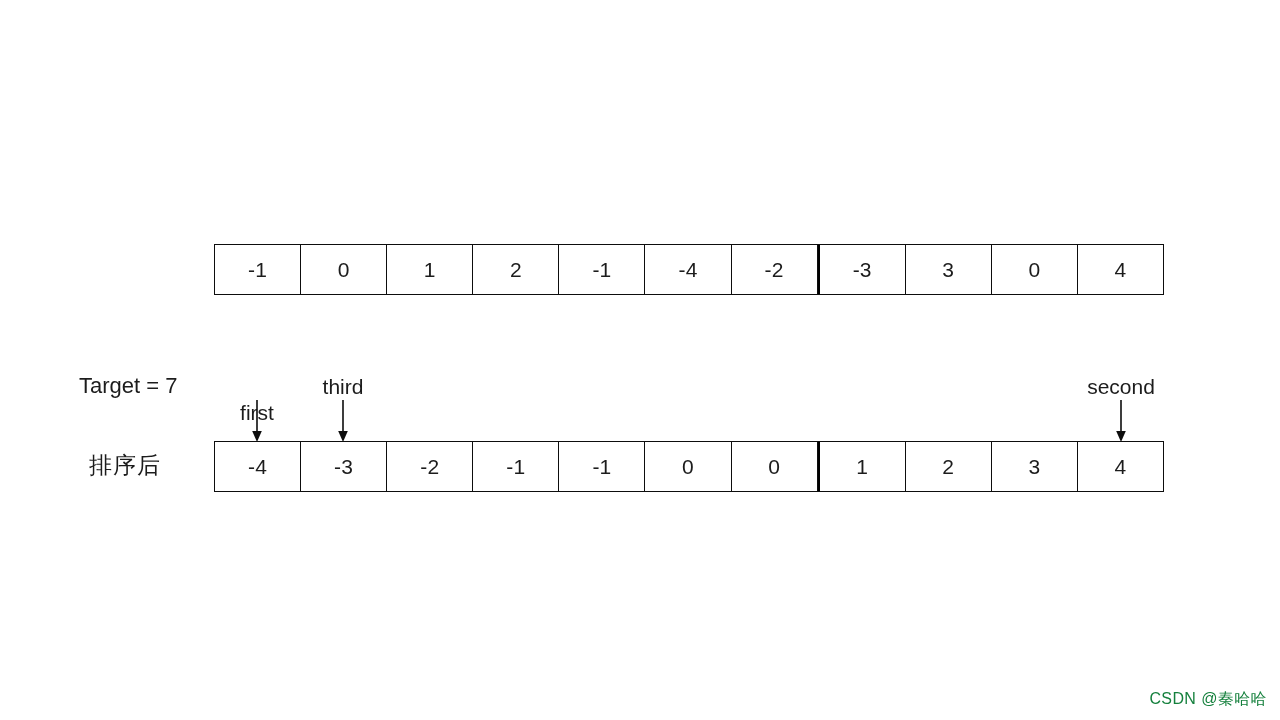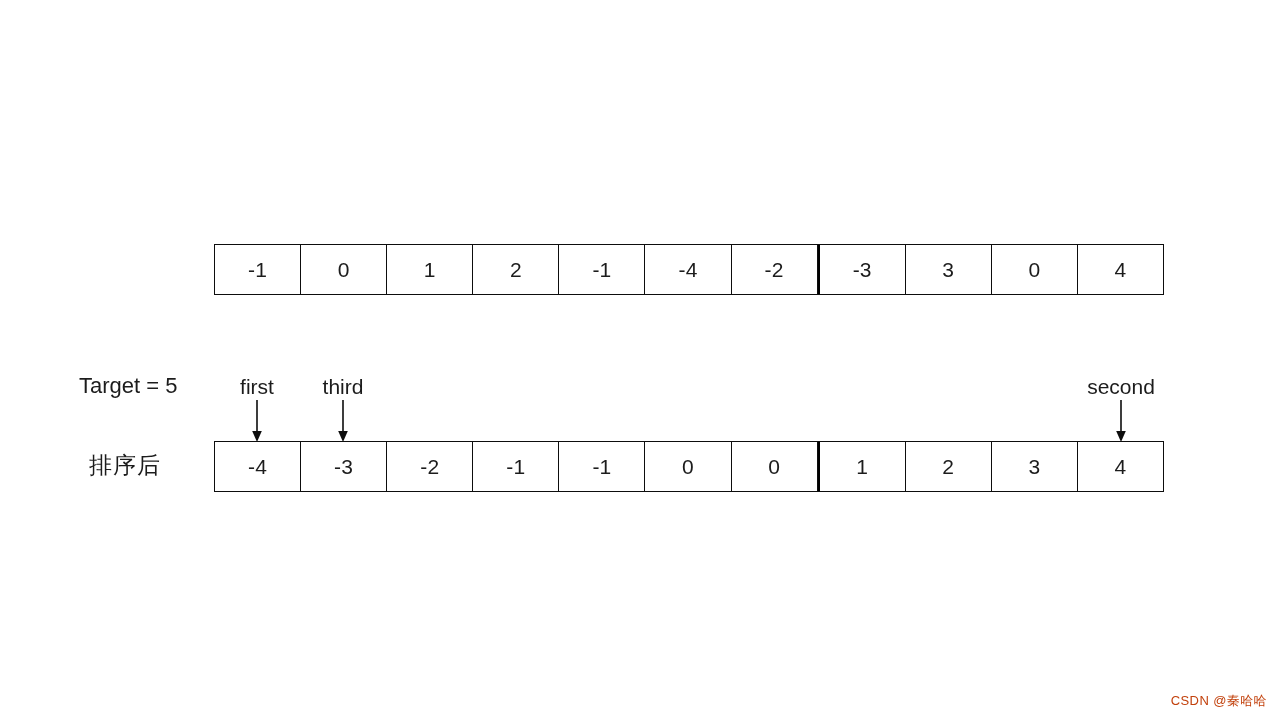--- a/index.html
+++ b/index.html
@@ -86,21 +86,21 @@
   
   .pointer-label {
     position: absolute;
     font-size: 21px;
     line-height: 1;
     white-space: nowrap;
     color: #1c1c1c;
     transform: translateX(-50%);
     top: 376px;
   }
-  .pointer-first  { left: 257px; }
+  .pointer-first  { left: 257px; margin-top: 26px; }
   .pointer-second { left: 343px; }
   .pointer-third  { left: 1121px; }
 
   
   .arrow {
     position: absolute;
     top: 400px;
     width: 14px;
     height: 42px;
     transform: translateX(-50%);
@@ -108,22 +108,22 @@
   .arrow-first  { left: 257px; }
   .arrow-second { left: 343px; }
   .arrow-third  { left: 1121px; }
   .arrow svg { display: block; }
 
   
   .watermark {
     position: absolute;
     right: 13px;
     bottom: 10px;
-    font-size: 13px;
-    color: #c2410c;
+    font-size: 16px;
+    color: #15803d;
     letter-spacing: 0.4px;
     white-space: nowrap;
   }
 </style>
 </head>
 <body>
 
 <div class="canvas">
 
   <div class="array-row row-unsorted">
@@ -133,21 +133,21 @@
     <div class="cell">2</div>
     <div class="cell">-1</div>
     <div class="cell">-4</div>
     <div class="cell">-2</div>
     <div class="cell bold-divider">-3</div>
     <div class="cell">3</div>
     <div class="cell">0</div>
     <div class="cell">4</div>
   </div>
 
-  <div class="side-label label-target">Target = 5</div>
+  <div class="side-label label-target">Target = 7</div>
 
   <div class="pointer-label pointer-first">first</div>
   <div class="pointer-label pointer-second">third</div>
   <div class="pointer-label pointer-third">second</div>
 
   <div class="arrow arrow-first">
     <svg width="14" height="42" viewBox="0 0 14 42">
       <line x1="7" y1="0" x2="7" y2="33" stroke="#0d0d0d" stroke-width="1.6"></line>
       <polygon points="7,42 2.2,31 11.8,31" fill="#0d0d0d"></polygon>
     </svg>

